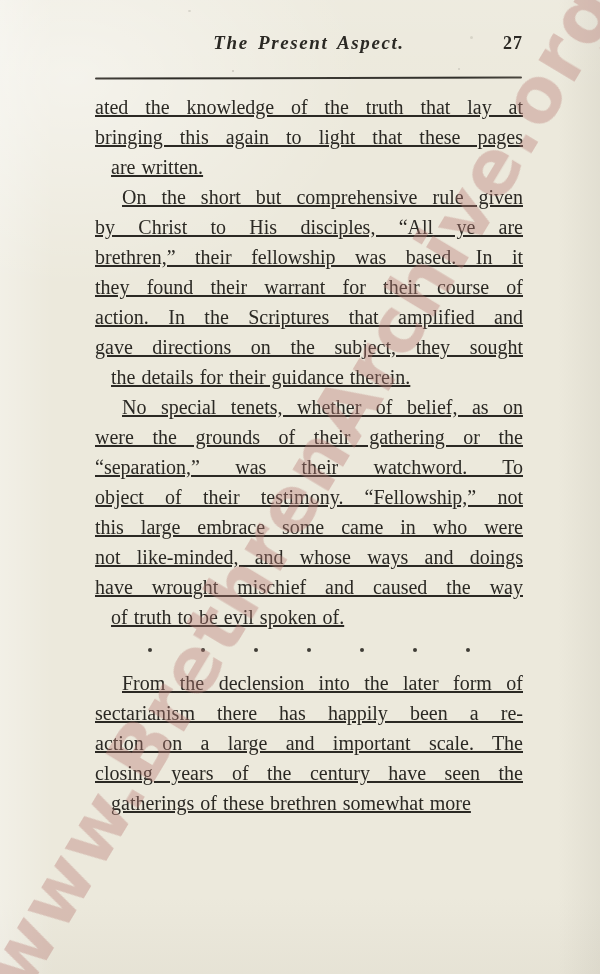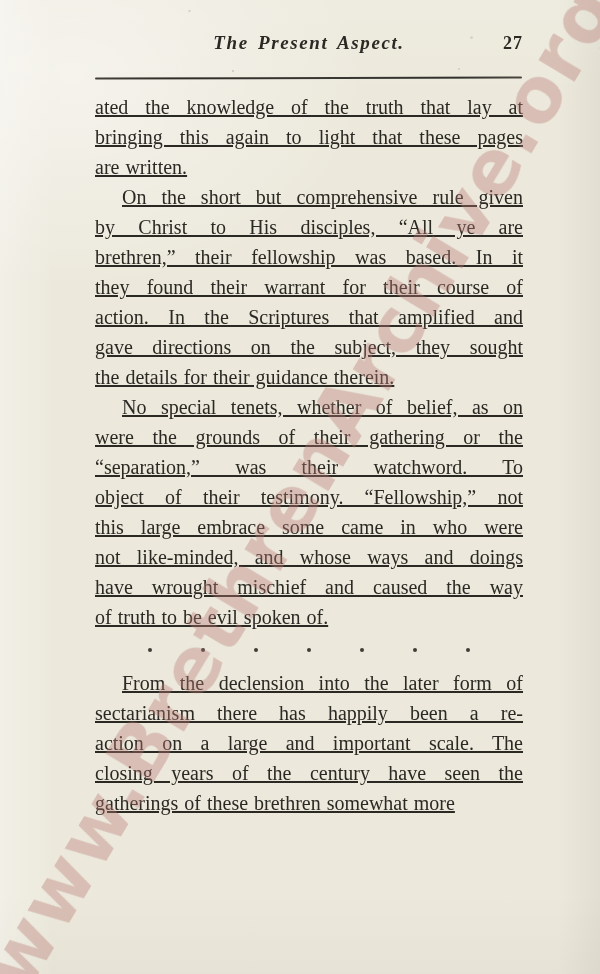--- a/index.html
+++ b/index.html
@@ -53,21 +53,21 @@
     font-size: 20px;
     line-height: 30px;
     word-spacing: 1px;
   }
   .line {
     text-align: justify;
     text-align-last: justify;
     white-space: nowrap; 
     text-decoration: underline;
   }
-  .line.last { text-align-last: left; white-space: normal; }
+  .line.last { text-align-last: left; white-space: normal; margin-left: 16px; }
   .line.indent { text-indent: 27px; }
 
   
   .separator {
     width: 322px;
     height: 36px;
     margin: 0 auto;
     display: flex;
     align-items: center;
     justify-content: space-between;

